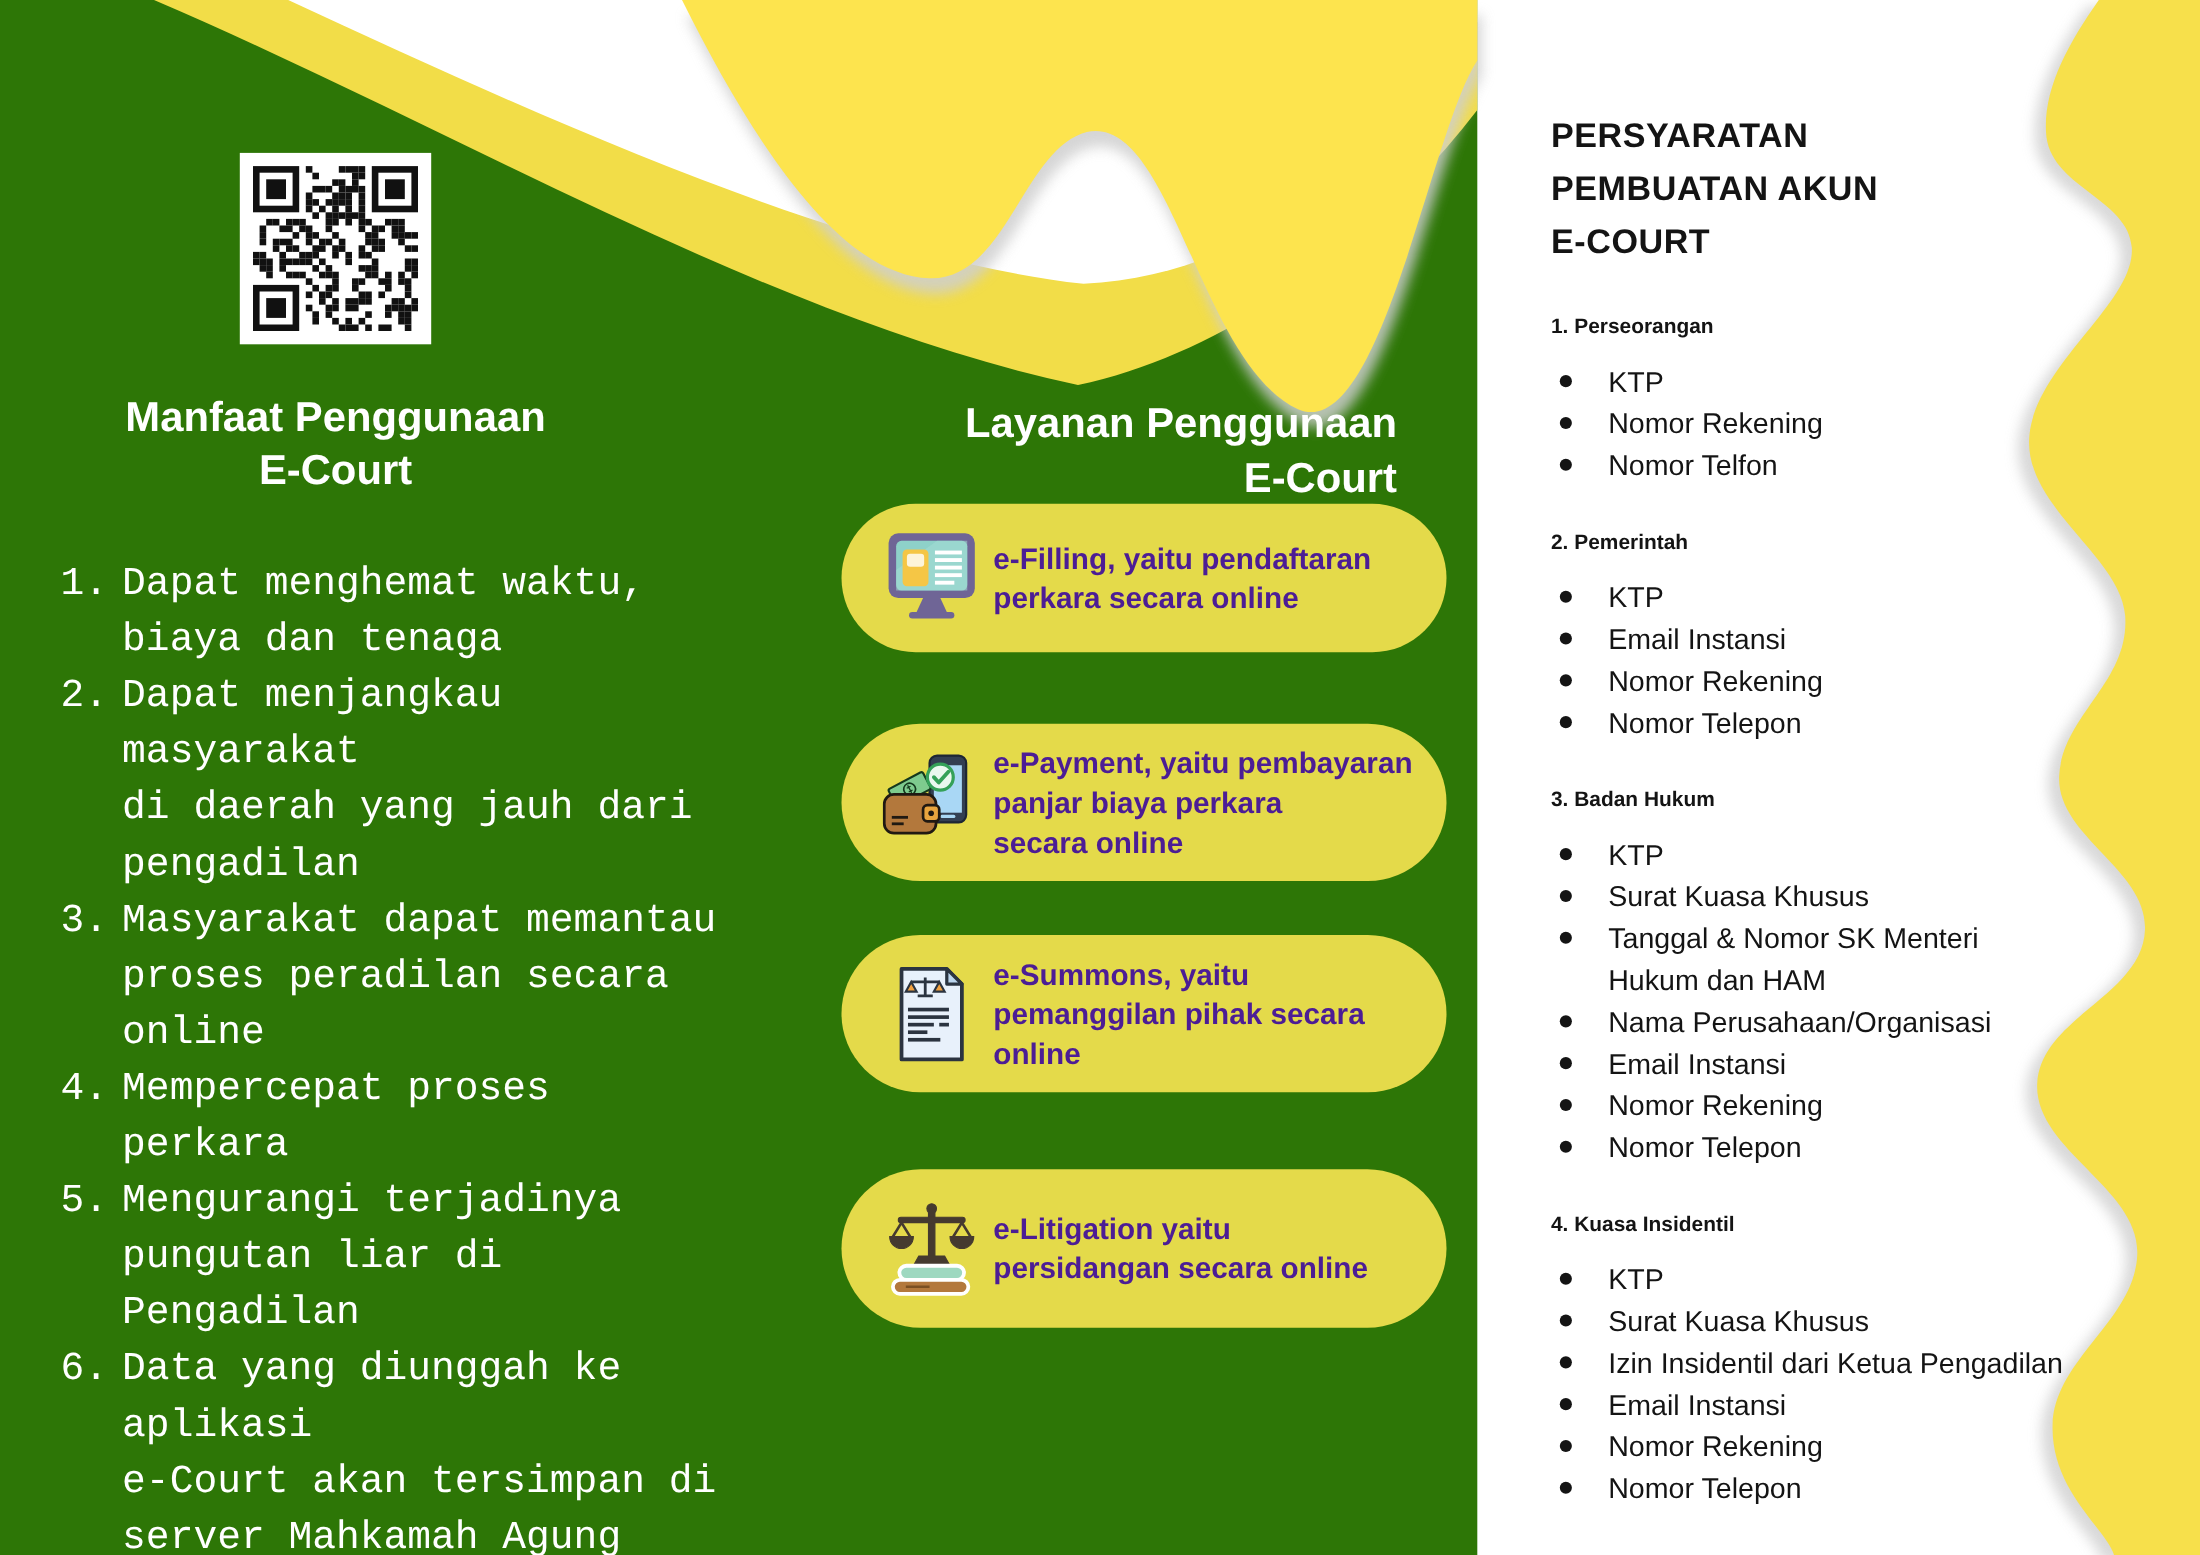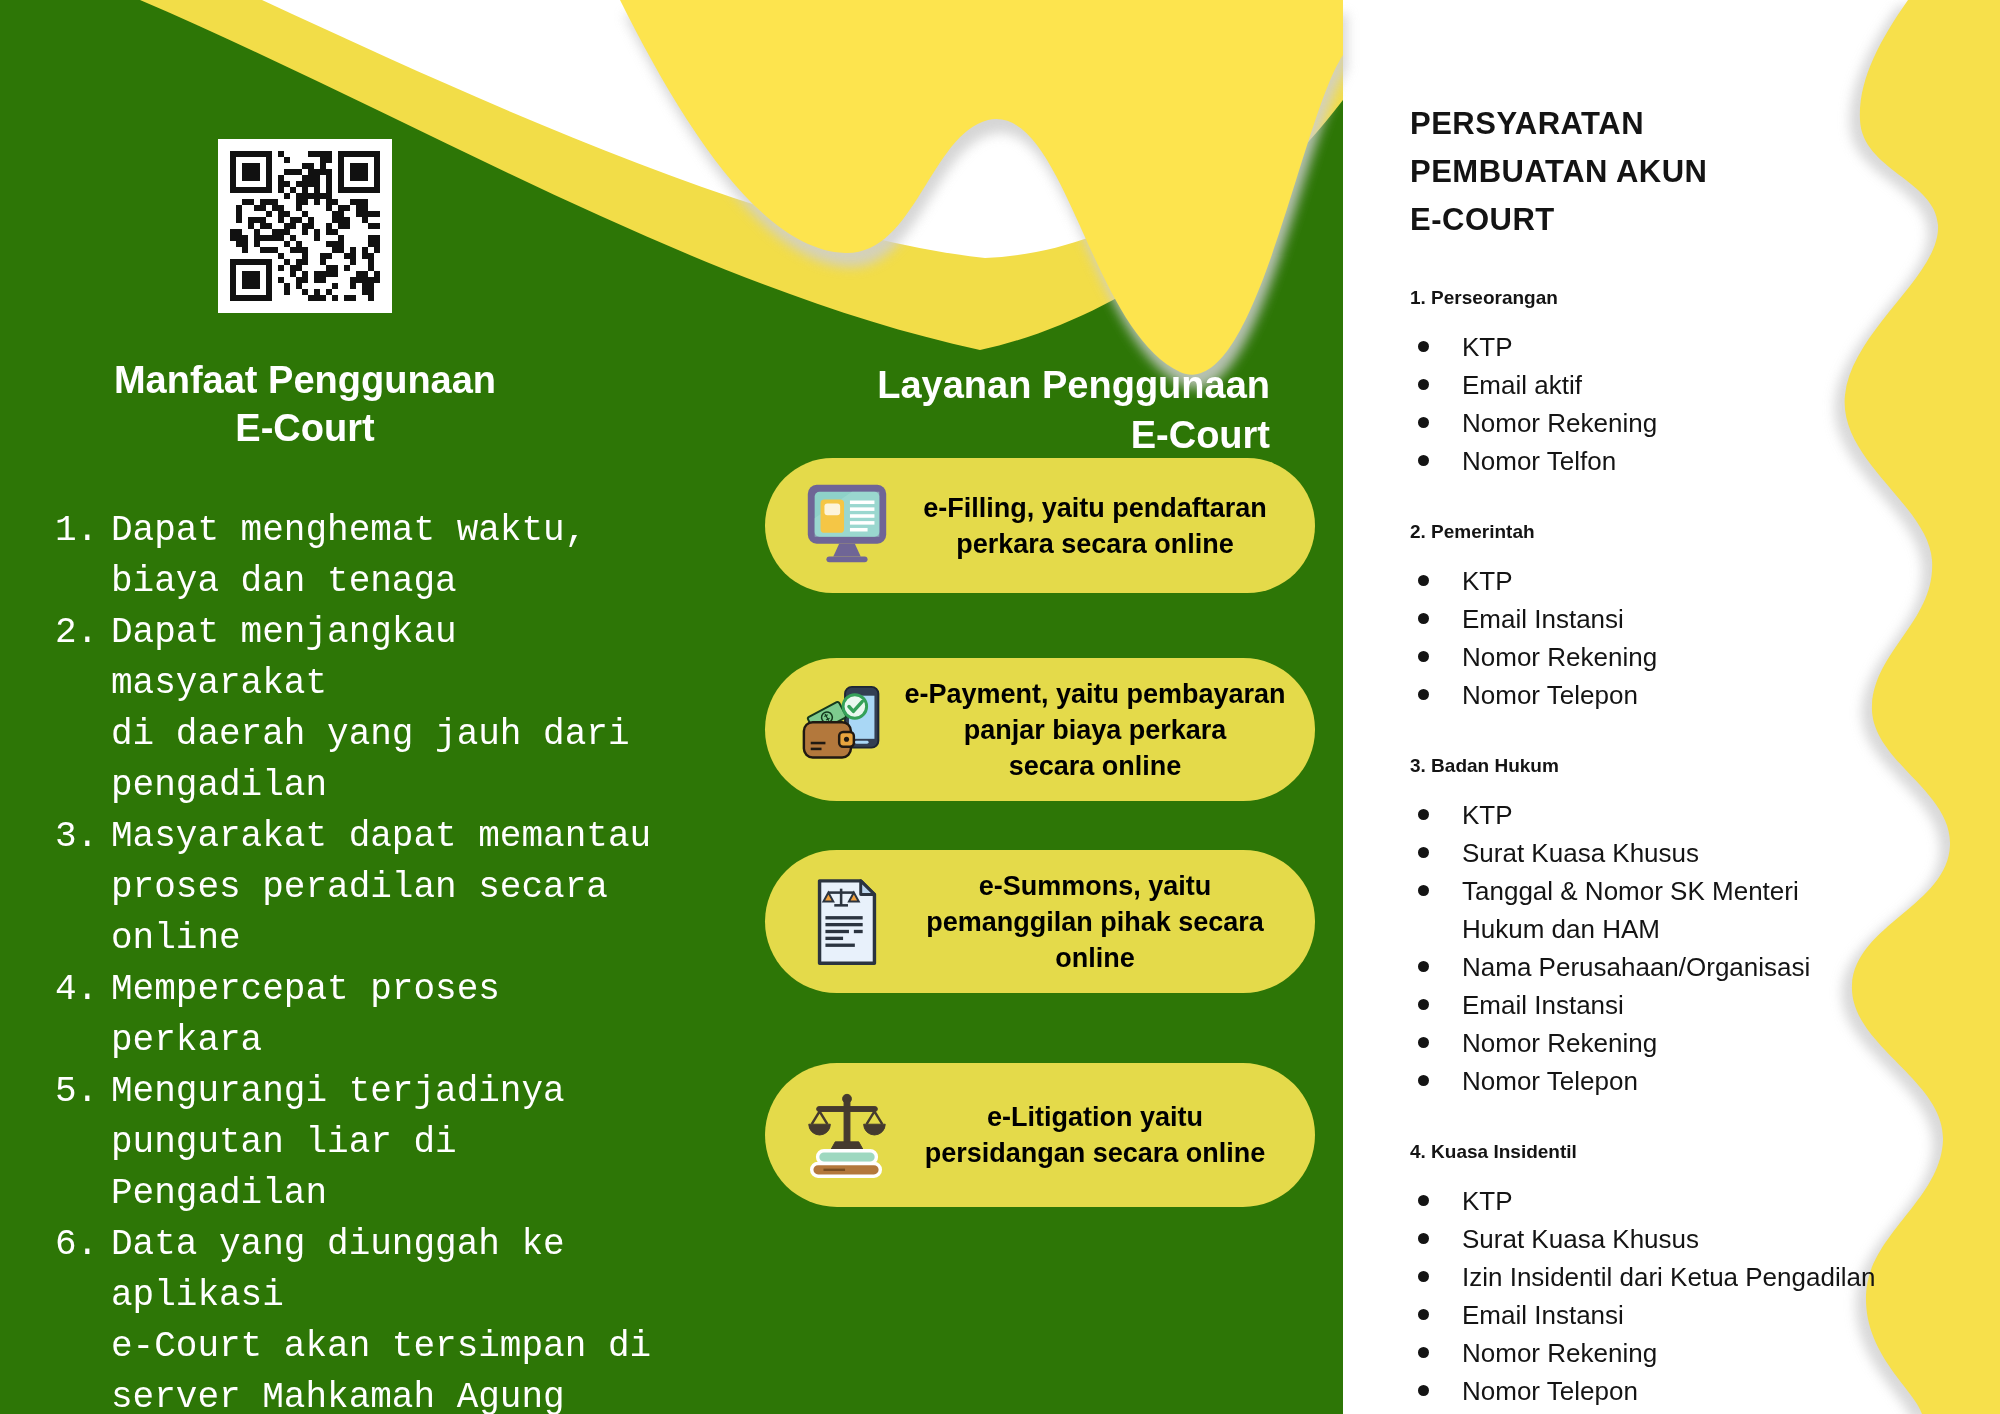--- a/index.html
+++ b/index.html
@@ -43,22 +43,22 @@
   }
   .card{
     position:absolute;left:765px;width:550px;
     background:#e4da4a;border-radius:80px;
     display:flex;align-items:center;
   }
   .card .icon{flex:0 0 100px;margin-left:32px;display:flex;align-items:center;justify-content:center;}
   .card .icon svg{width:98px;height:98px;}
   .card-text{
     flex:1;padding-right:28px;padding-left:6px;
-    color:#000000;font-size:27px;font-weight:bold;line-height:36px;
-    text-align:center;white-space:pre-line;
+    color:#4c1d95;font-size:27px;font-weight:bold;line-height:36px;
+    white-space:pre-line;
   }
   .card1{top:458px;height:135px;}
   .card2{top:634px;height:143px;margin-top:24px;}
   .card3{top:850px;height:143px;}
   .card4{top:1063px;height:144px;}
 
   
   .req-title{
     position:absolute;left:1410px;top:100px;width:520px;
     color:#141414;font-size:31px;font-weight:bold;line-height:48px;
@@ -452,21 +452,20 @@
 <div class="req-title">PERSYARATAN
 PEMBUATAN AKUN
 E-COURT</div>
 
 <div class="req-sections">
   <div class="req-section">
     <div class="req-section-title">1. Perseorangan</div>
     <ul>
 
     <li class="req-item">KTP</li>
-        <li class="req-item">Email aktif</li>
         <li class="req-item">Nomor Rekening</li>
         <li class="req-item">Nomor Telfon</li>
       </ul>
   </div>
   <div class="req-section">
     <div class="req-section-title">2. Pemerintah</div>
     <ul>
 
     <li class="req-item">KTP</li>
         <li class="req-item">Email Instansi</li>

